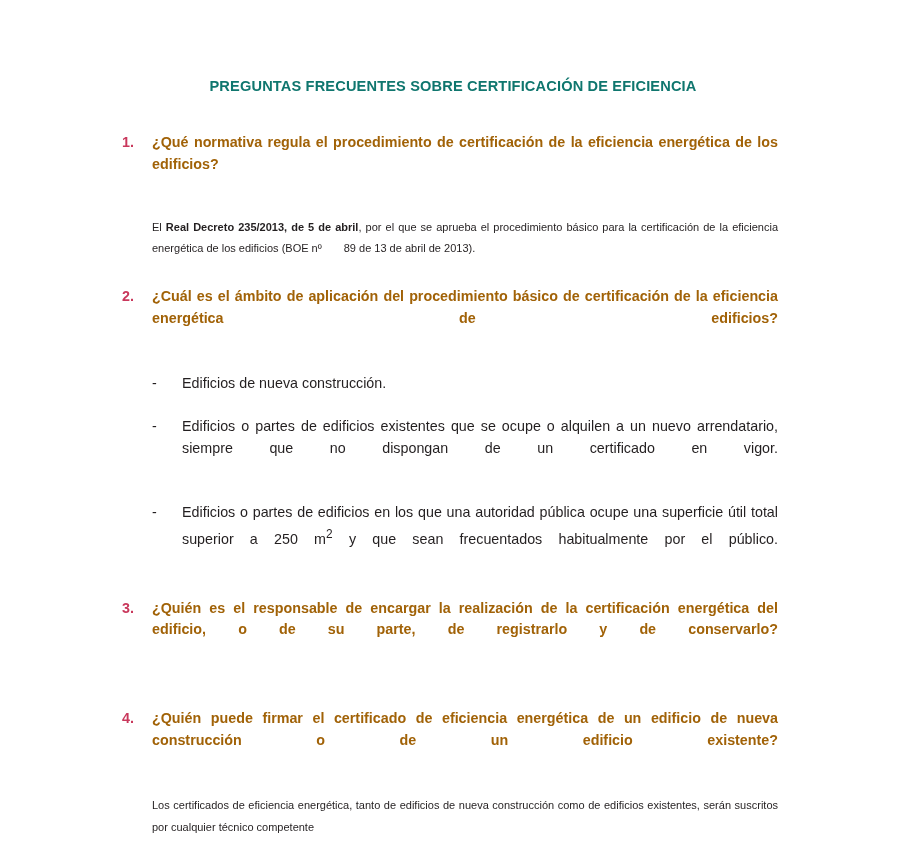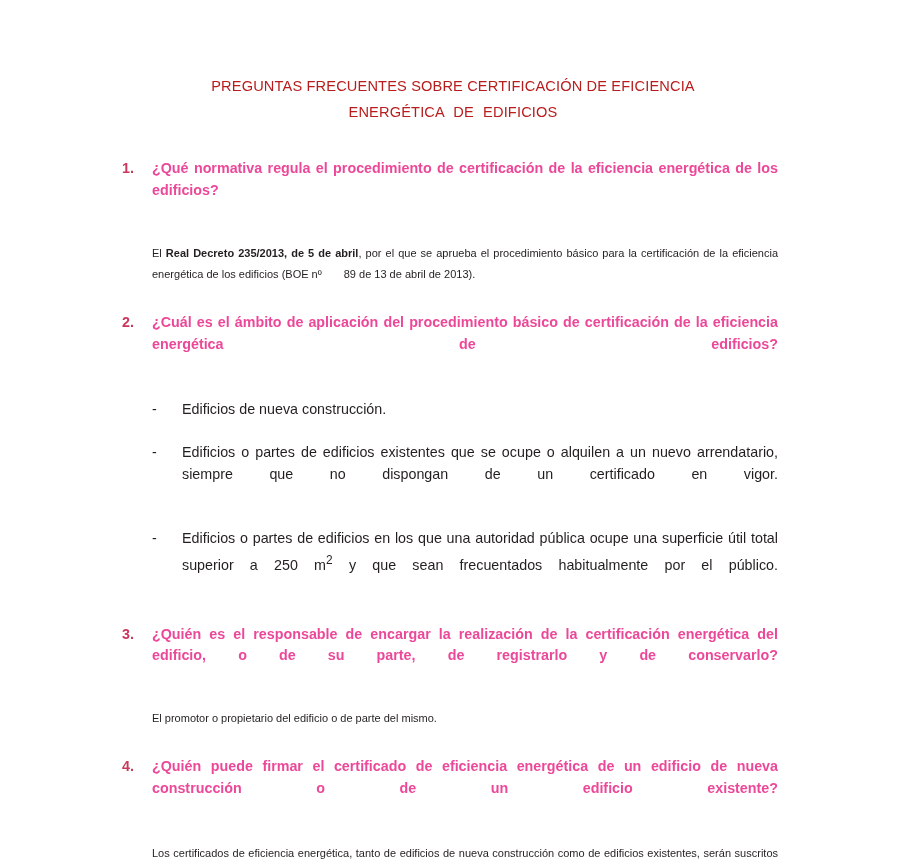--- a/index.html
+++ b/index.html
@@ -26,25 +26,25 @@
   .content {
     position: absolute;
     left: 122px;
     top: 74px;
     width: 656px;
   }
 
   
   .doc-title {
     text-align: center;
-    font-weight: normal;
+    font-weight: bold;
     font-size: 14.6px;
     line-height: 24px;
     letter-spacing: 0.15px;
-    color: #b91c1c;
+    color: #0f766e;
     margin: 0 0 0 0;
     padding-left: 6px;
   }
   .doc-title .title-line-1 {
     display: block;
     white-space: nowrap;
   }
   .doc-title .title-line-2 {
     display: block;
     word-spacing: 5px;
@@ -67,21 +67,21 @@
   .question .q-num {
     flex: 0 0 30px;
     width: 30px;
     color: #c9385c;
     font-weight: bold;
   }
   .question .q-text {
     flex: 1 1 auto;
     text-align: justify;
     text-justify: inter-word;
-    color: #ec4899;
+    color: #a16207;
   }
   .question .q-text::after {
     content: "";
     display: inline-block;
     width: 100%;
   }
 
   .answer {
     margin-left: 30px;
     font-size: 11px;
@@ -132,21 +132,20 @@
   .sp-34 { height: 34px; }
 </style>
 </head>
 <body>
 
 <div class="page">
   <div class="content">
 
     <h1 class="doc-title">
       <span class="title-line-1">PREGUNTAS FRECUENTES SOBRE CERTIFICACIÓN DE EFICIENCIA</span>
-      <span class="title-line-2">ENERGÉTICA DE EDIFICIOS</span>
     </h1>
 
     <div class="sp-34"></div>
 
     <div class="qa-block">
       <div class="question">
         <span class="q-num">1.</span>
         <span class="q-text">¿Qué normativa regula el procedimiento de certificación de la eficiencia energética de los edificios?</span>
       </div>
 
@@ -189,23 +188,20 @@
     <div class="sp-26"></div>
 
     <div class="qa-block">
       <div class="question">
         <span class="q-num">3.</span>
         <span class="q-text">¿Quién es el responsable de encargar la realización de la certificación energética del edificio, o de su parte, de registrarlo y de conservarlo?</span>
       </div>
 
       <div class="sp-20"></div>
 
-      <div class="answer last-para">
-        <span>El promotor o propietario del edificio o de parte del mismo.</span>
-      </div>
     </div>
 
     <div class="sp-26"></div>
 
     <div class="qa-block">
       <div class="question">
         <span class="q-num">4.</span>
         <span class="q-text">¿Quién puede firmar el certificado de eficiencia energética de un edificio de nueva construcción o de un edificio existente?</span>
       </div>
 

